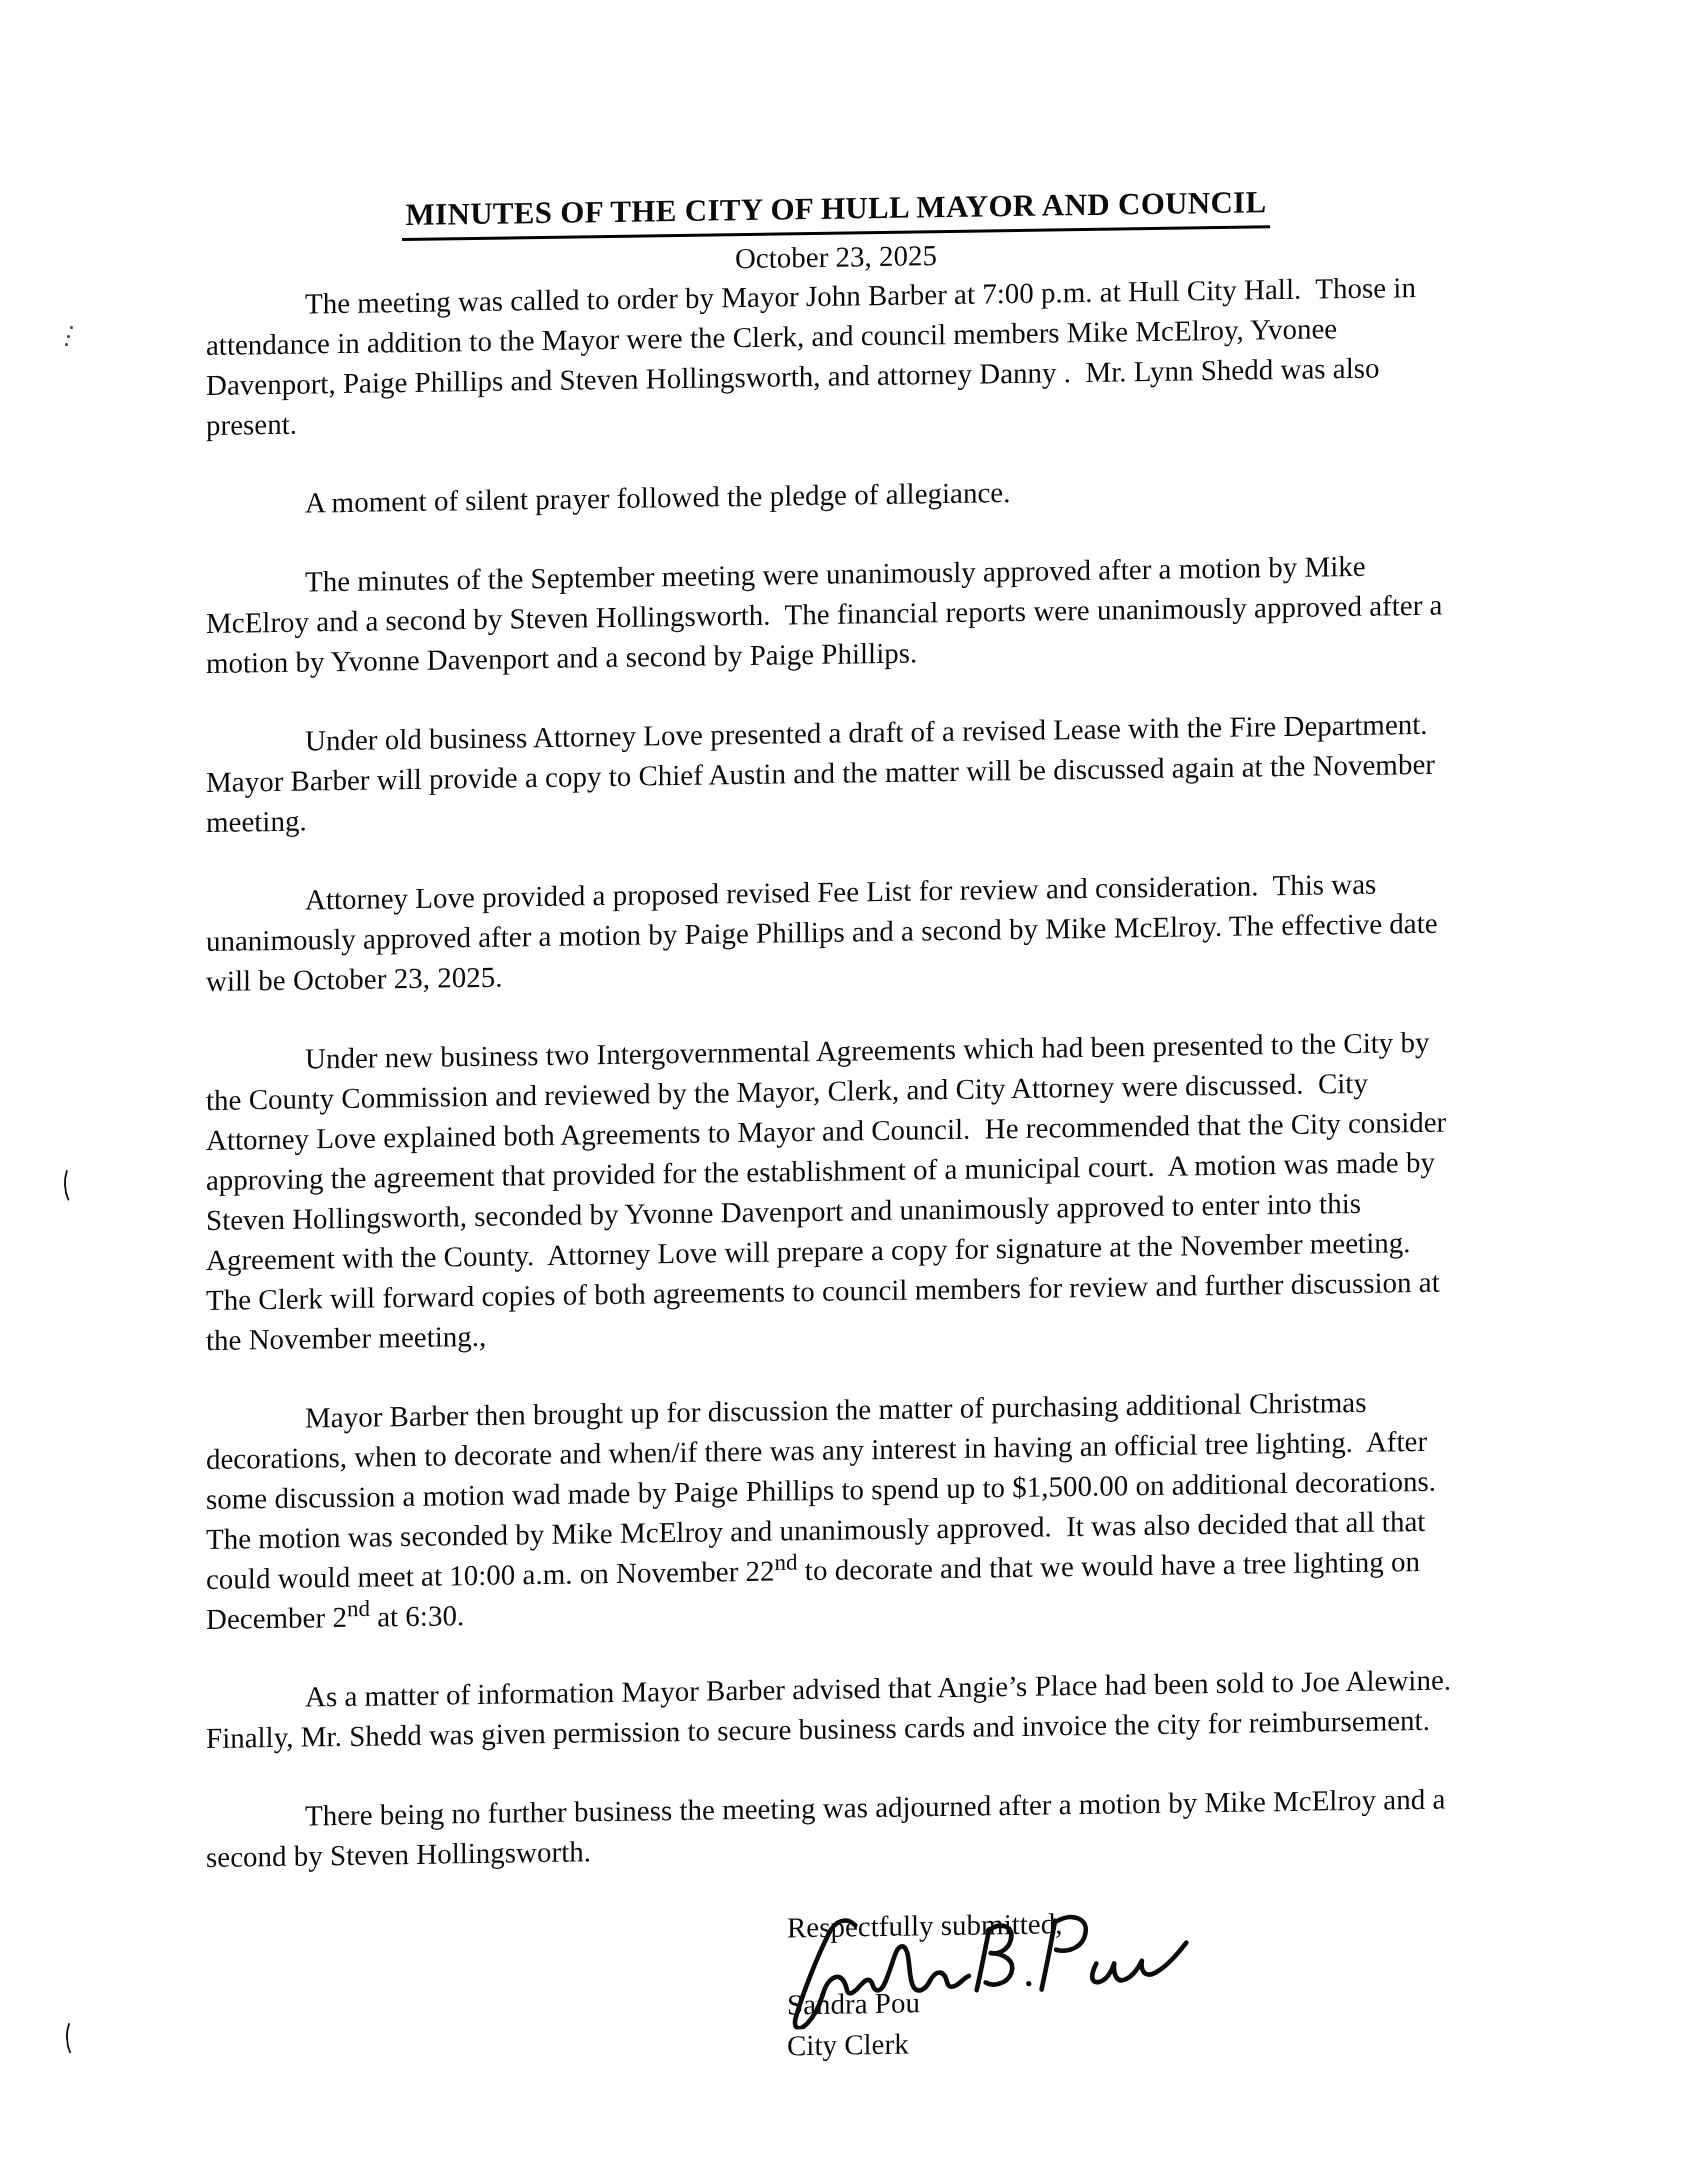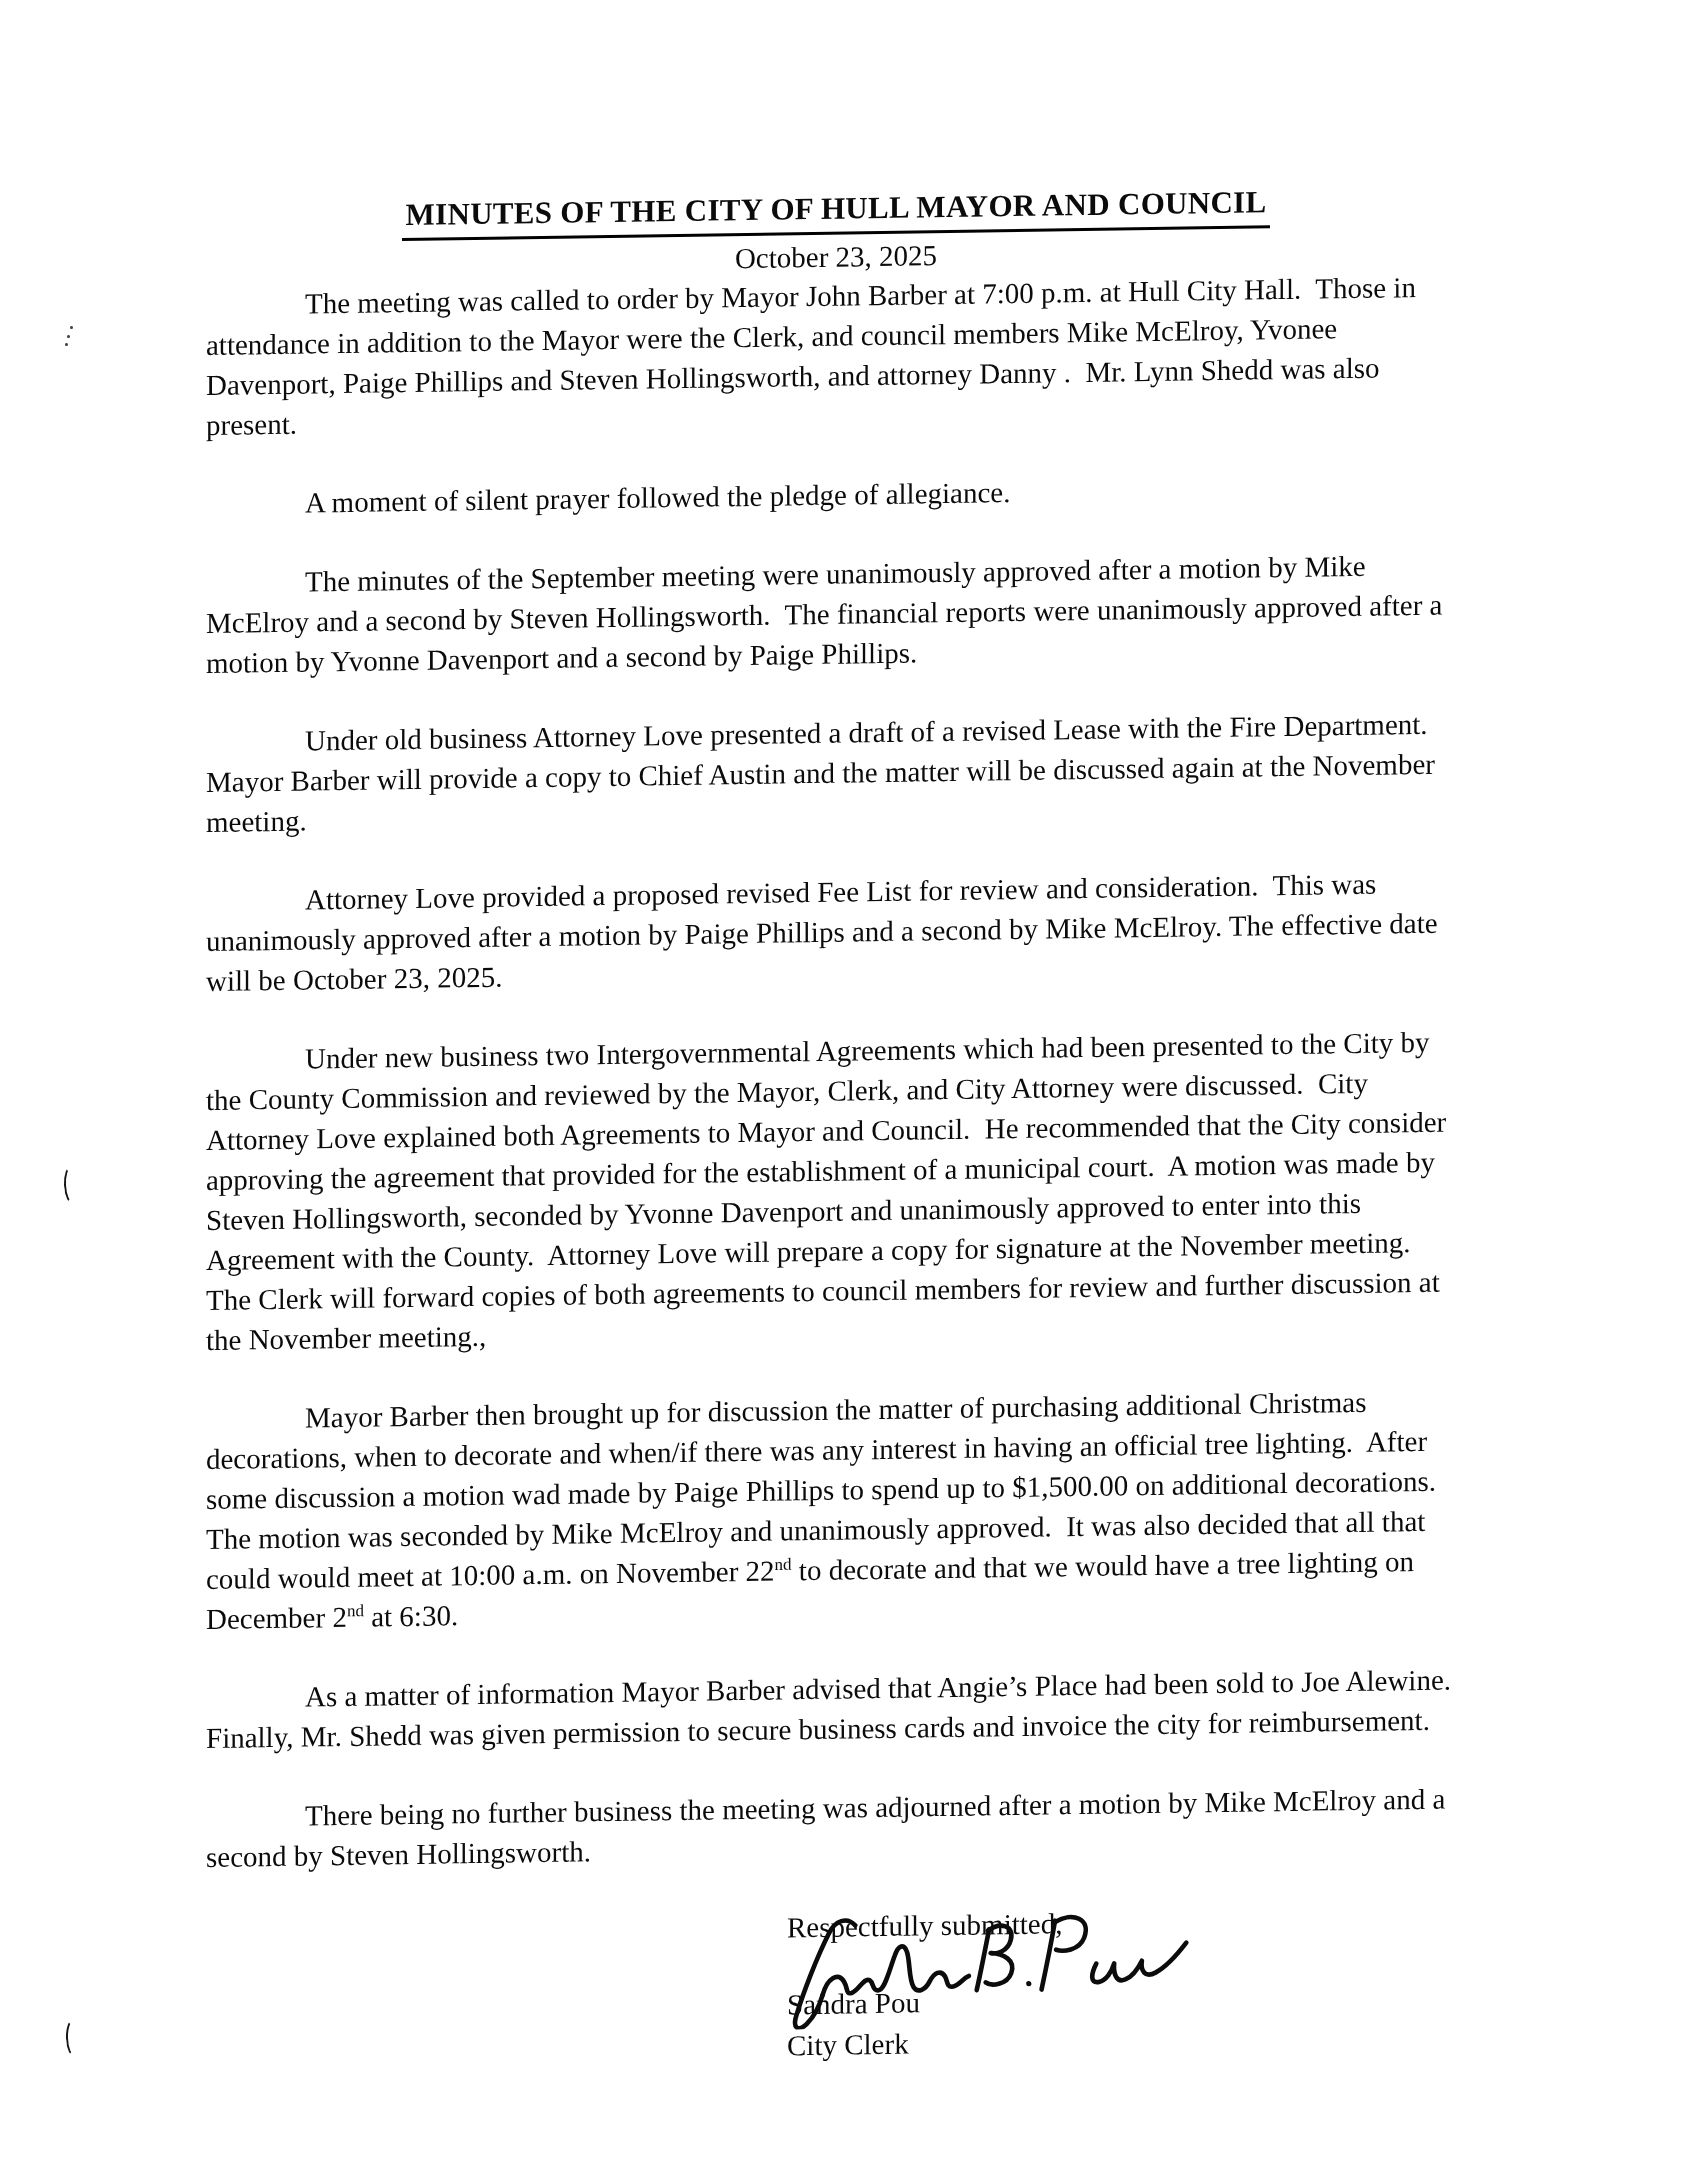--- a/index.html
+++ b/index.html
@@ -29,21 +29,21 @@
     letter-spacing:0.3px;
     border-bottom:3.3px solid #000;
     padding:0 4px 5.3px 4px;
   }
   .doc-date { text-align:center; line-height:38px; }
   p.body-para {
     margin:0 0 39px 0;
     text-indent:99px;
     white-space:pre-wrap;
   }
-  .sup { vertical-align:super; font-size:17px; line-height:0; }
+  .sup { vertical-align:super; font-size:23px; line-height:0; }
   .closing { margin-left:581px; }
   .salutation { line-height:40px; }
   .sig-wrap { position:relative; height:37px; }
   .sig-svg {
     position:absolute; left:-30px; top:-53px;
     width:437px; height:129px;
     transform:rotate(-2deg);
   }
   .signer, .signer-title { line-height:41px; }
 

